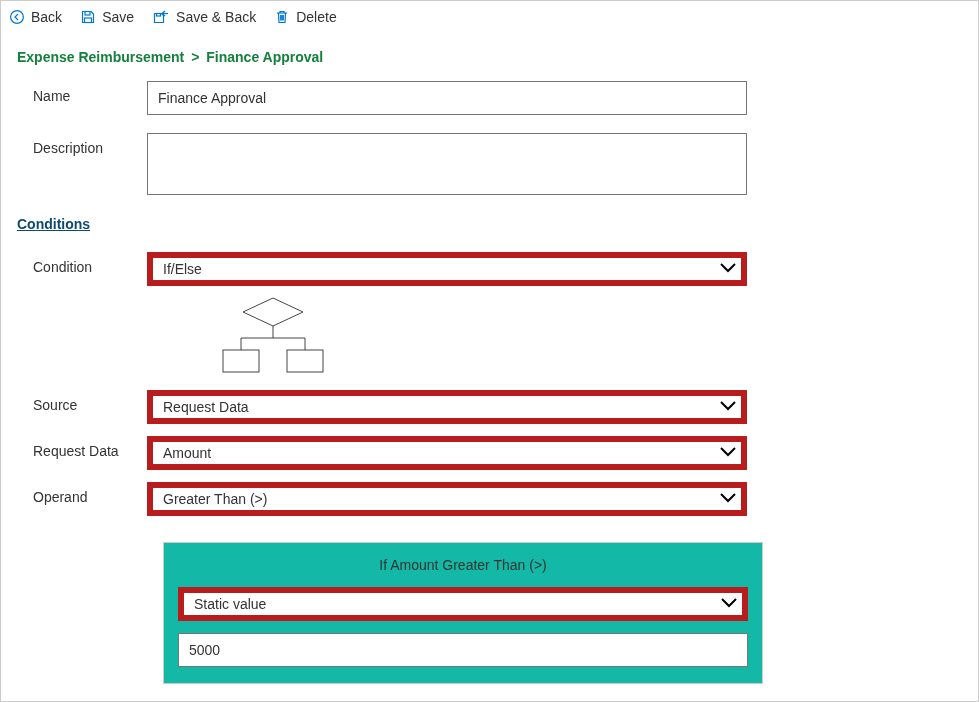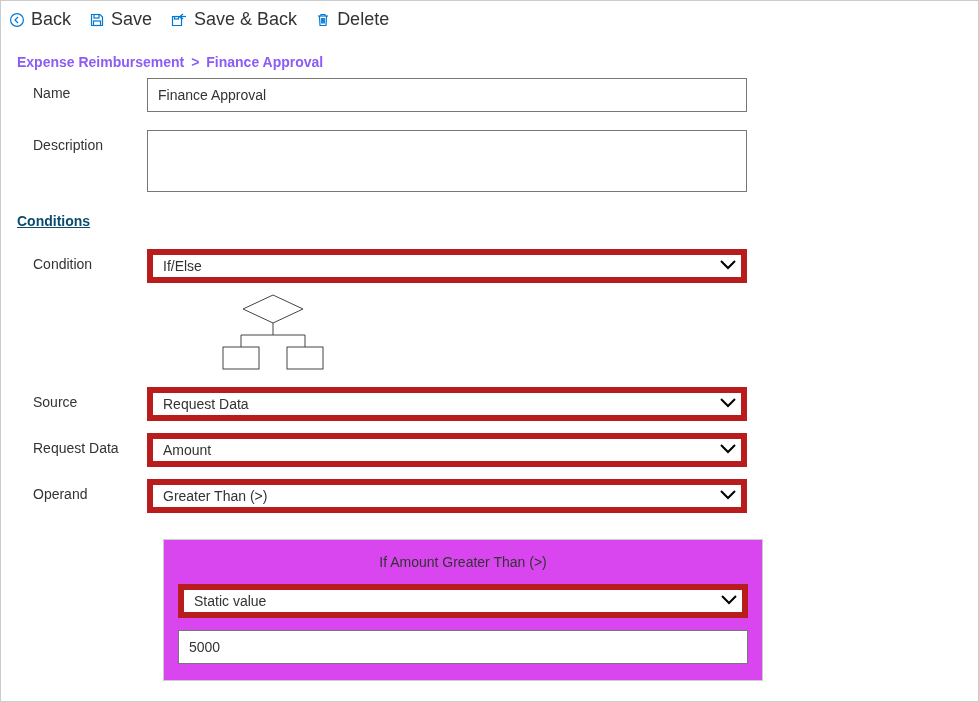--- a/index.html
+++ b/index.html
@@ -23,35 +23,35 @@
     align-items: center;
     padding: 8px 8px 6px 8px;
     gap: 18px;
   }
   .toolbar-btn {
     display: flex;
     align-items: center;
     gap: 6px;
     color: #333;
     cursor: pointer;
-    font-size: 18px;
+    font-size: 14px;
   }
   .toolbar-btn .icon {
     color: #0078d4;
     display: flex;
     align-items: center;
   }
   .icon svg { display: block; }
   .content {
     padding: 18px 16px 0 16px;
   }
   .breadcrumb {
     font-weight: 600;
-    color: #8b5cf6;
-    margin-bottom: 8px;
+    color: #15803d;
+    margin-bottom: 16px;
   }
   .breadcrumb .sep {
     font-weight: 600;
     padding: 0 3px;
   }
   .form-row {
     display: flex;
     align-items: flex-start;
     margin-bottom: 18px;
   }
@@ -125,21 +125,21 @@
   .diagram-row {
     margin-bottom: 14px;
     padding-left: 146px;
   }
   .diagram {
     display: block;
   }
   .panel {
     margin-left: 146px;
     width: 600px;
-    background: #d946ef;
+    background: #14b8a6;
     border: 1px solid #ccc;
     padding: 14px 14px 16px 14px;
   }
   .panel-title {
     text-align: center;
     color: #333;
     margin-bottom: 14px;
   }
   .panel .select-wrap, .panel .input-text {
     margin-bottom: 12px;

